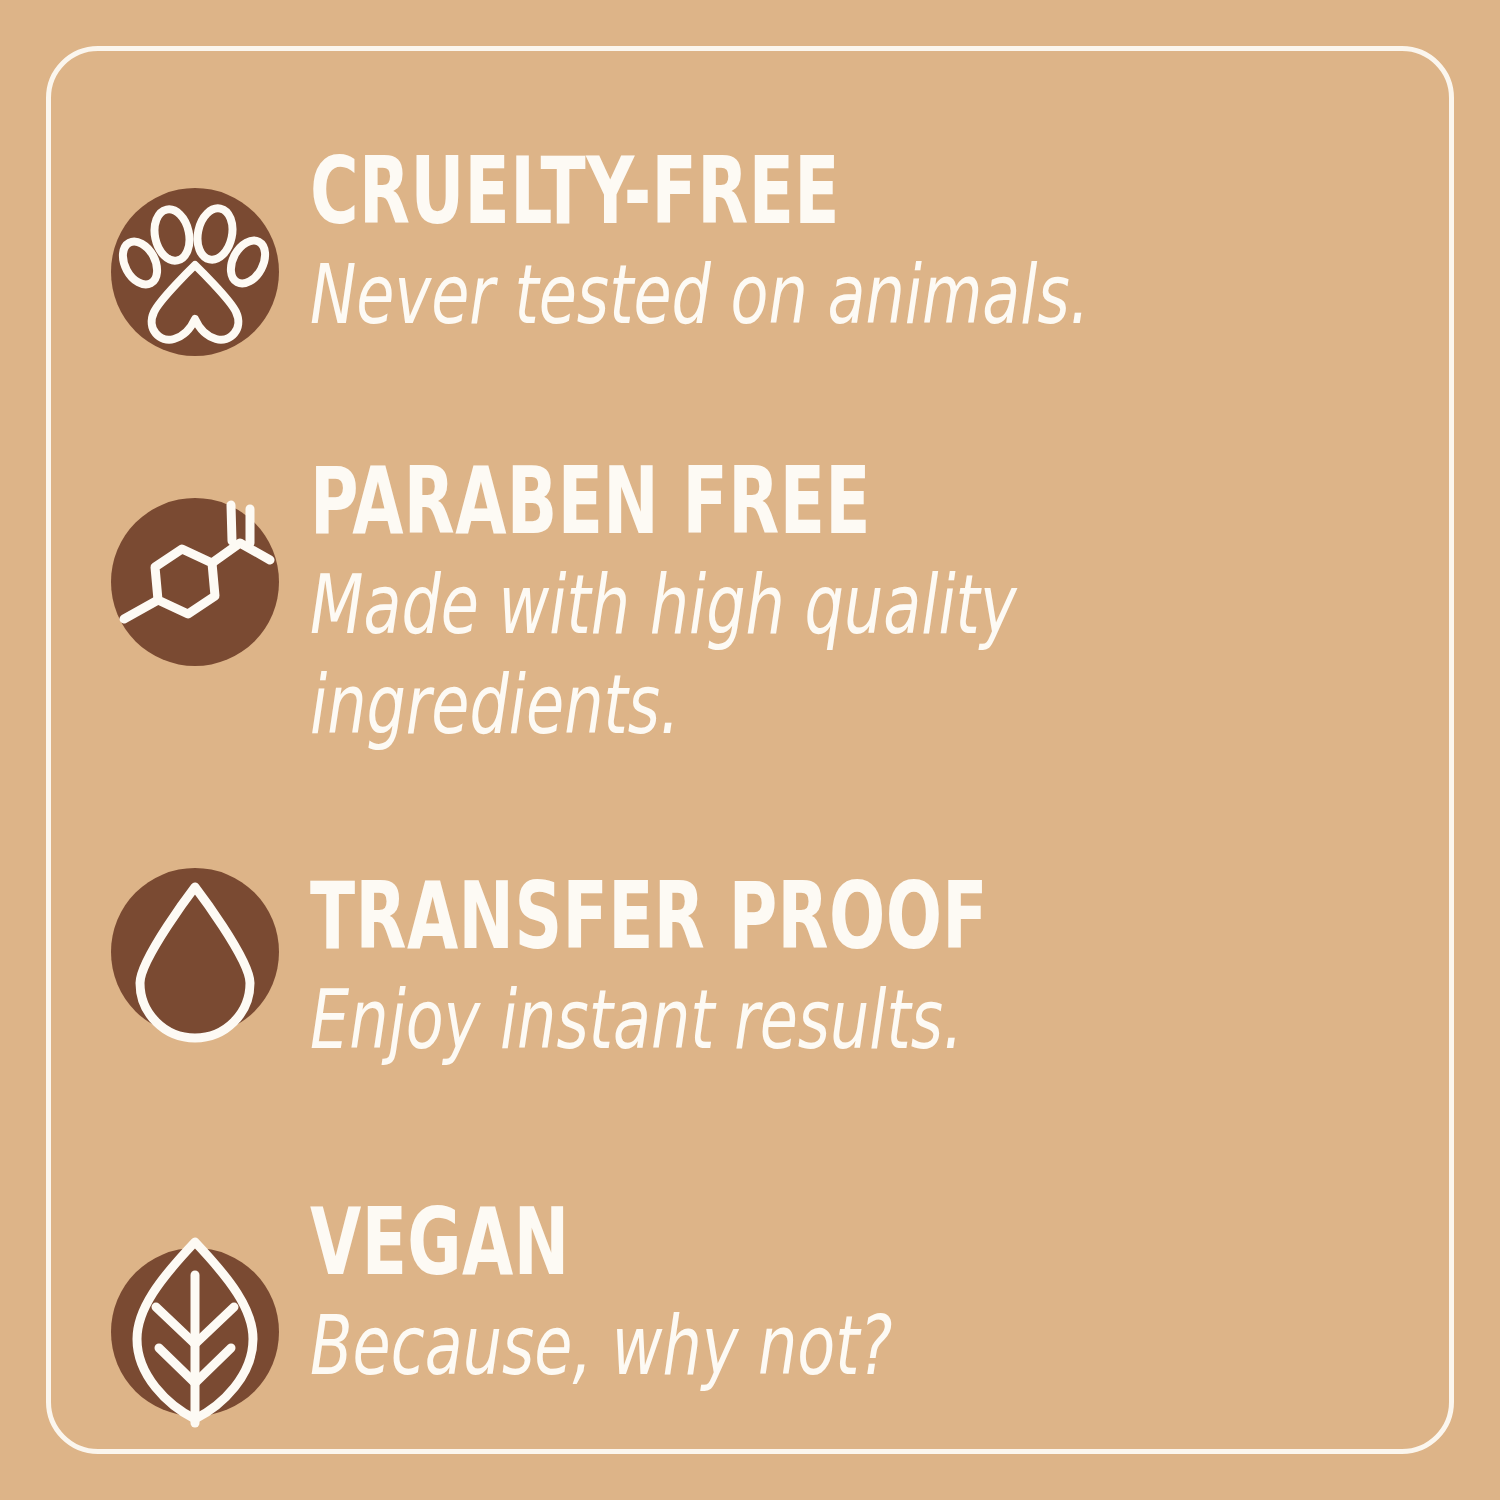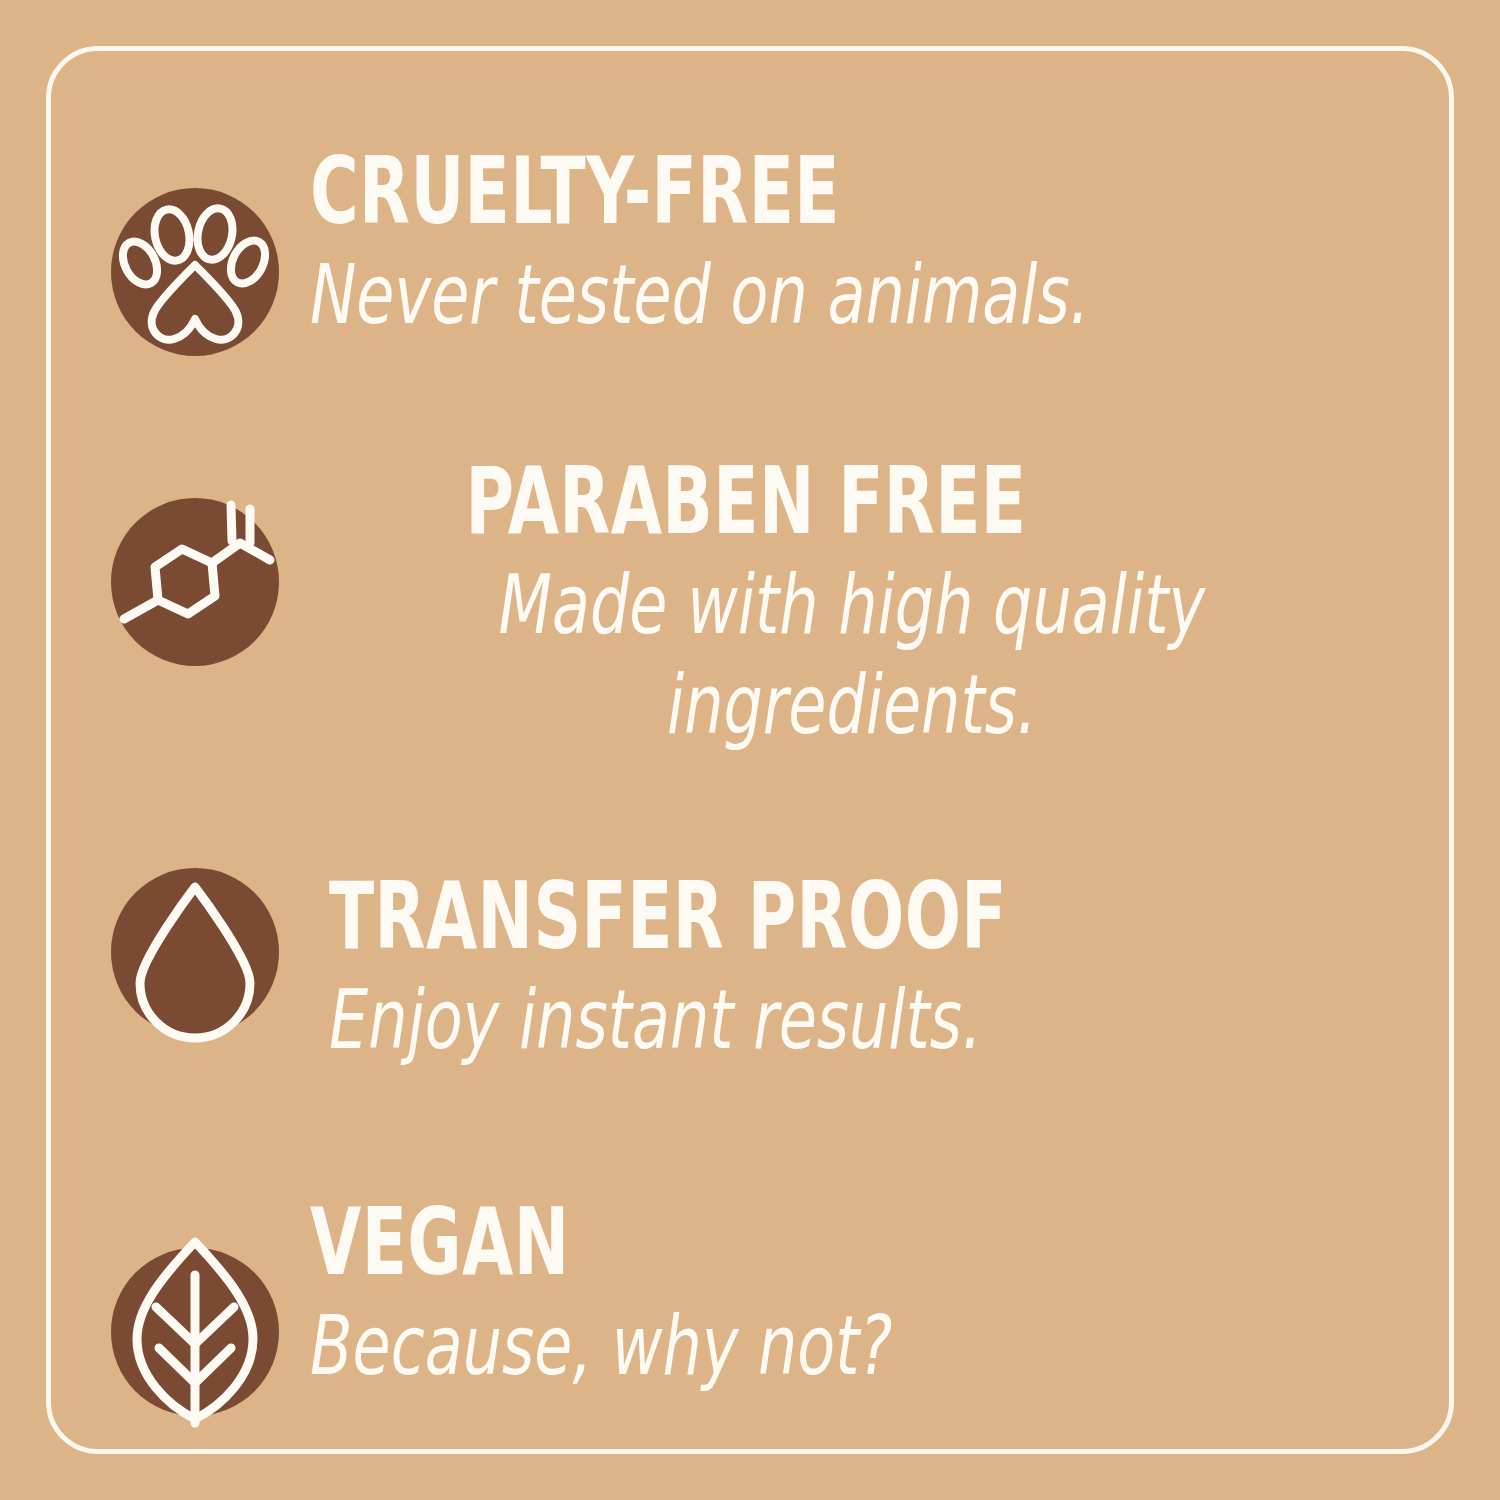--- a/index.html
+++ b/index.html
@@ -98,25 +98,25 @@
     width: 1290px;
   }
 
   
   #row-0 { top: 150px; }
   #row-0 .icon-wrap { top: 37px; }
   #row-0 .text-wrap { top: 0px; }
 
   #row-1 { top: 460px; }
   #row-1 .icon-wrap { top: 37px; }
-  #row-1 .text-wrap { top: 0px; text-align: center; }
+  #row-1 .text-wrap { top: 0px; }
 
   #row-2 { top: 875px; }
   #row-2 .icon-wrap { top: -8px; }
-  #row-2 .text-wrap { top: 0px; margin-left: 19px; }
+  #row-2 .text-wrap { top: 0px; }
 
   #row-3 { top: 1185px; }
   #row-3 .icon-wrap { top: 62px; }
   #row-3 .text-wrap { top: 16px; }
 </style>
 </head>
 <body>
 
 <div id="canvas">
 

